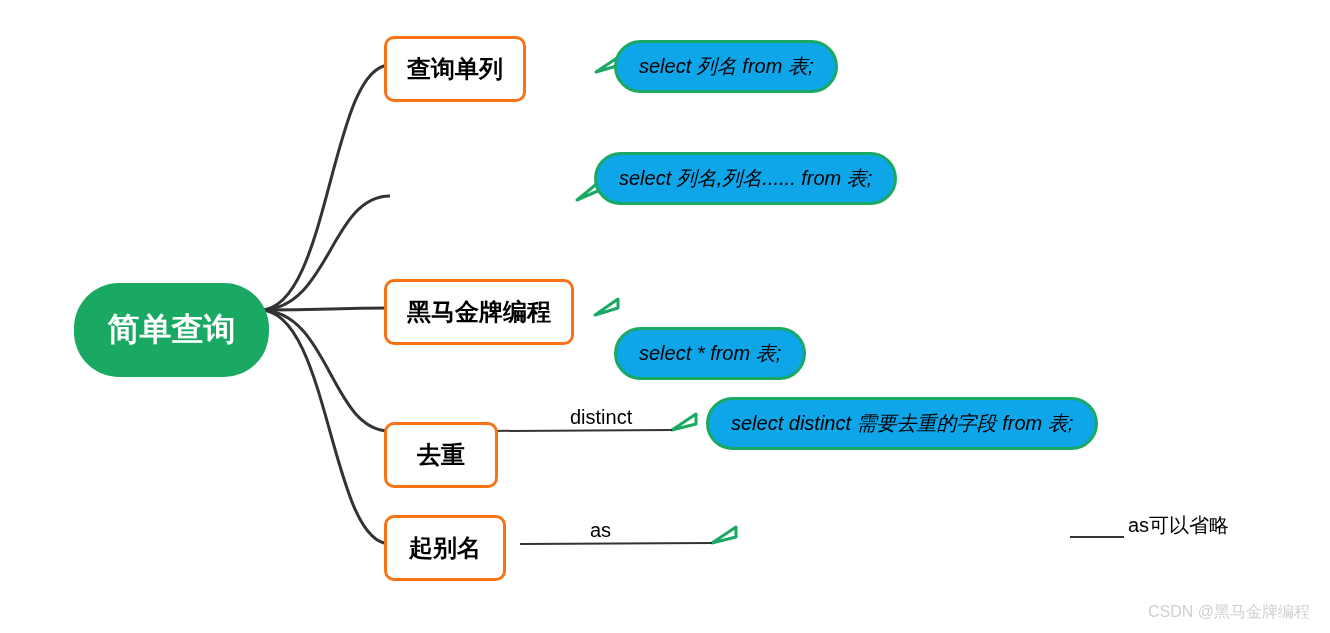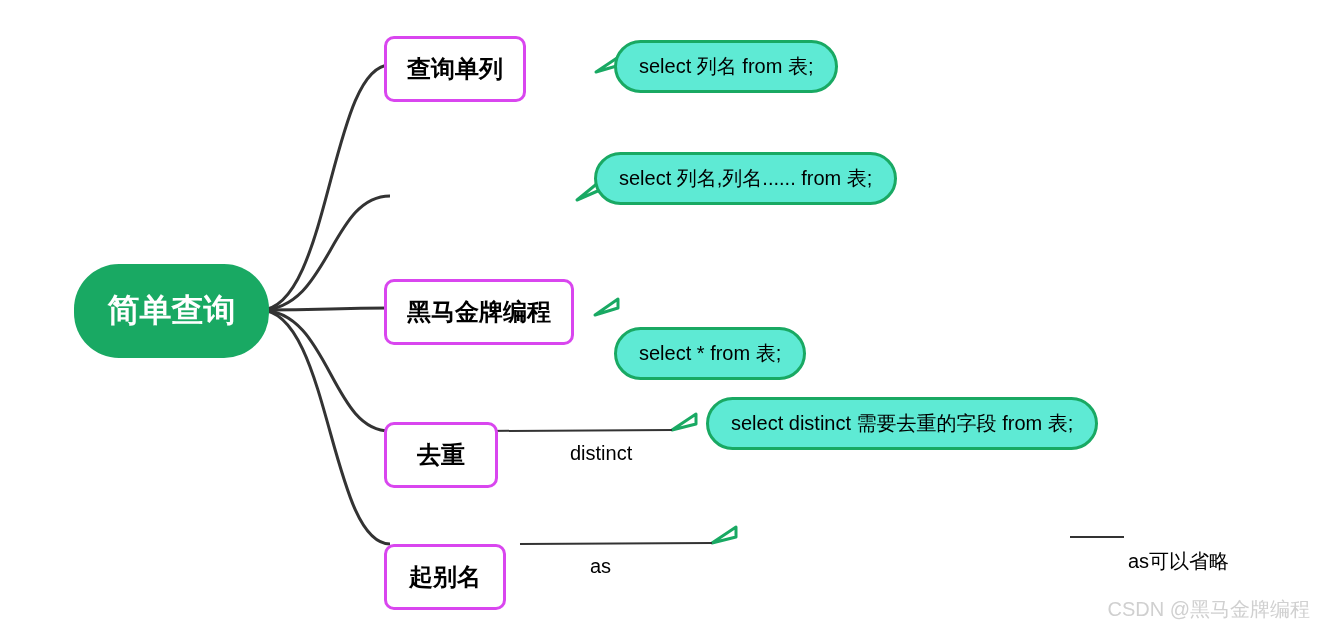--- a/index.html
+++ b/index.html
@@ -29,57 +29,58 @@
     position: absolute;
     background: #19a963;
     color: #fff;
     border-radius: 45px;
     padding: 28px 26px;
     font-size: 32px;
     font-weight: 700;
     display: flex;
     align-items: center;
     justify-content: center;
+    margin-top: 19px;
   }
   .topic-node {
     position: absolute;
     background: #fff;
-    border: 3px solid #d946ef;
+    border: 3px solid #f97316;
     border-radius: 10px;
     padding: 14px 20px;
     font-size: 24px;
     font-weight: 700;
     color: #000;
     display: flex;
     align-items: center;
     justify-content: center;
   }
   .bubble {
     position: absolute;
-    background: #5eead4;
+    background: #0ea5e9;
     border: 3px solid #19a963;
     border-radius: 28px;
     padding: 10px 22px;
     font-size: 20px;
     color: #000;
     display: flex;
     align-items: flex-start;
     justify-content: center;
     white-space: nowrap;
+    font-style: italic;
   }
   .plain-label {
     position: absolute;
     font-size: 20px;
     color: #000;
-    margin-top: 36px;
   }
   .watermark {
     position: absolute;
     color: #d0d0d0;
-    font-size: 20px;
+    font-size: 16px;
     right: 20px;
     bottom: 10px;
   }
 </style>
 </head>
 <body>
 
 <div class="canvas">
 
   <svg class="connectors">
@@ -130,21 +131,21 @@
   </div>
 
   <div class="topic-node" style="left:384px; top:402px; padding-left:30px; padding-right:30px;margin-top:20px;">
     <span>去重</span>
   </div>
   <span class="plain-label" style="left:570px; top:406px;">distinct</span>
   <div class="bubble" style="left:706px; top:397px;">
     <span>select distinct 需要去重的字段 from 表;</span>
   </div>
 
-  <div class="topic-node" style="left:384px; top:544px; padding-left:22px; padding-right:22px;text-align:right;">
+  <div class="topic-node" style="left:384px; top:515px; padding-left:22px; padding-right:22px;text-align:right;">
     <span>起别名</span>
   </div>
   <span class="plain-label" style="left:590px; top:519px;">as</span>
   <span class="plain-label" style="left:1128px; top:512px;text-align:center;">as可以省略</span>
 
   <div class="watermark">CSDN @黑马金牌编程</div>
 
 </div>
 
 </body></html>

